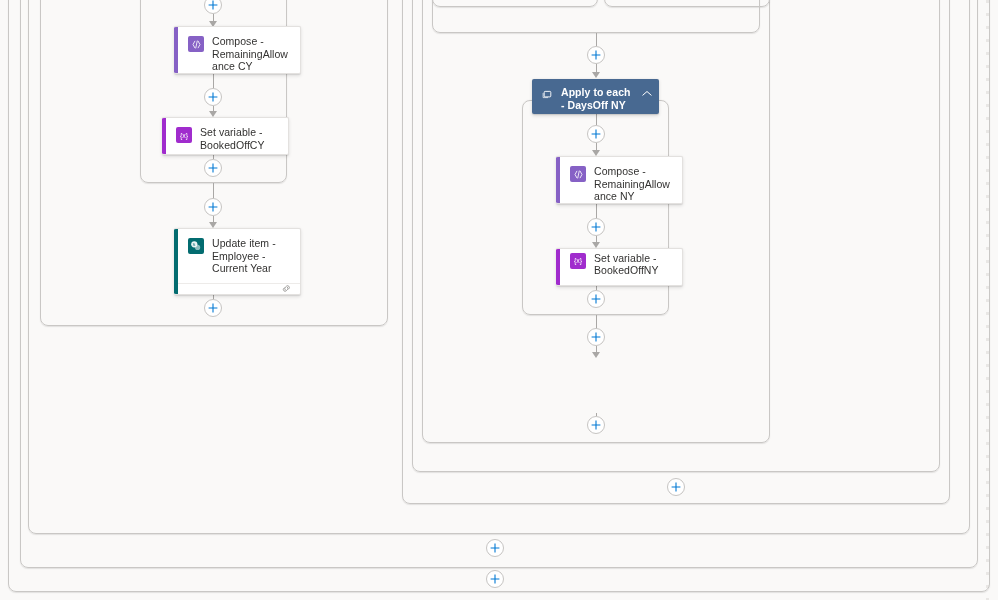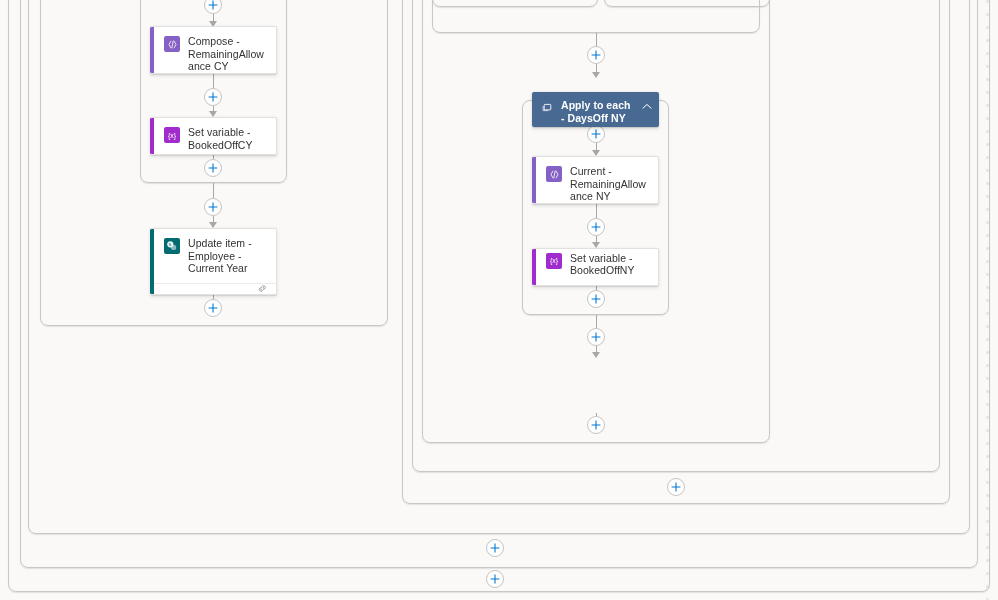--- a/index.html
+++ b/index.html
@@ -73,20 +73,21 @@
     background: #ffffff;
     border: 1px solid #e3e1df;
     border-left: none;
     border-radius: 2px;
     box-shadow: 0 1.2px 3.6px rgba(0,0,0,.11), 0 0.3px 0.9px rgba(0,0,0,.08);
     display: flex;
     flex-direction: column;
     overflow: hidden;
     cursor: pointer;
     z-index: 4;
+    margin-left: 24px;
   }
   .card .accent {
     position: absolute;
     left: 0; top: 0; bottom: 0;
     width: 4px;
   }
   .card .card-body {
     display: flex;
     align-items: flex-start;
     padding: 8px 8px 8px 14px;
@@ -220,21 +221,21 @@
 
   <div class="conn" style="left:213px; top:74px; height:15px;"></div>
   <div class="plus" style="left:204px; top:88px;">
     <svg width="10" height="10" viewBox="0 0 10 10">
       <path d="M5 0.6 V9.4 M0.6 5 H9.4" stroke="#0078d4" stroke-width="1.1"></path>
     </svg>
   </div>
   <div class="conn" style="left:213px; top:106px; height:7px;"></div>
   <div class="arrow" style="left:209px; top:111px;"></div>
 
-  <div class="card" style="left:150px; top:117px; width:127px; height:38px;">
+  <div class="card" style="left:138px; top:117px; width:127px; height:38px;">
     <div class="accent" style="background:#a02ccd;"></div>
     <div class="card-body">
       <span class="ico ico-setvar">
         <span class="ico-txt">{x}</span>
       </span>
       <span class="title">Set variable - BookedOffCY</span>
     </div>
   </div>
 
   <div class="conn" style="left:213px; top:155px; height:4px;"></div>
@@ -282,21 +283,21 @@
 
   <div class="conn" style="left:596px; top:33px; height:13px;"></div>
   <div class="plus" style="left:587px; top:46px;">
     <svg width="10" height="10" viewBox="0 0 10 10">
       <path d="M5 0.6 V9.4 M0.6 5 H9.4" stroke="#0078d4" stroke-width="1.1"></path>
     </svg>
   </div>
   <div class="conn" style="left:596px; top:64px; height:10px;"></div>
   <div class="arrow" style="left:592px; top:72px;"></div>
 
-  <div class="loop" style="left:532px; top:92px; width:127px; height:35px;">
+  <div class="loop" style="left:532px; top:79px; width:127px; height:35px;">
     <span class="loop-ico">
       <svg width="11" height="11" viewBox="0 0 12 12">
         <rect x="2.4" y="2.6" width="7.2" height="6" rx="1" stroke="#ffffff" stroke-width="1" fill="none"></rect>
         <path d="M1.2 4.4 L1.2 9.4 L6.6 9.4" stroke="#ffffff" stroke-width="0.9" fill="none" opacity=".85"></path>
       </svg>
     </span>
     <span class="loop-title">Apply to each - DaysOff NY</span>
     <span class="chev">
       <svg width="10" height="7" viewBox="0 0 12 8">
         <path d="M1 6 L6 1.6 L11 6" stroke="#ffffff" stroke-width="1.2" fill="none" stroke-linecap="round"></path>
@@ -314,21 +315,21 @@
   <div class="arrow" style="left:592px; top:150px;"></div>
 
   <div class="card" style="left:532px; top:156px; width:127px; height:48px;">
     <div class="accent" style="background:#8661c5;"></div>
     <div class="card-body">
       <span class="ico ico-compose">
         <svg width="11" height="11" viewBox="0 0 12 12">
           <path d="M4.2 2.4 L2.2 6 L4.2 9.6 M7.8 2.4 L9.8 6 L7.8 9.6 M6.8 2.2 L5.2 9.8" stroke="#ffffff" stroke-width="0.9" fill="none" stroke-linecap="round"></path>
         </svg>
       </span>
-      <span class="title">Current - RemainingAllowance NY</span>
+      <span class="title">Compose - RemainingAllowance NY</span>
     </div>
   </div>
 
   <div class="conn" style="left:596px; top:204px; height:14px;"></div>
   <div class="plus" style="left:587px; top:218px;">
     <svg width="10" height="10" viewBox="0 0 10 10">
       <path d="M5 0.6 V9.4 M0.6 5 H9.4" stroke="#0078d4" stroke-width="1.1"></path>
     </svg>
   </div>
   <div class="conn" style="left:596px; top:236px; height:8px;"></div>

